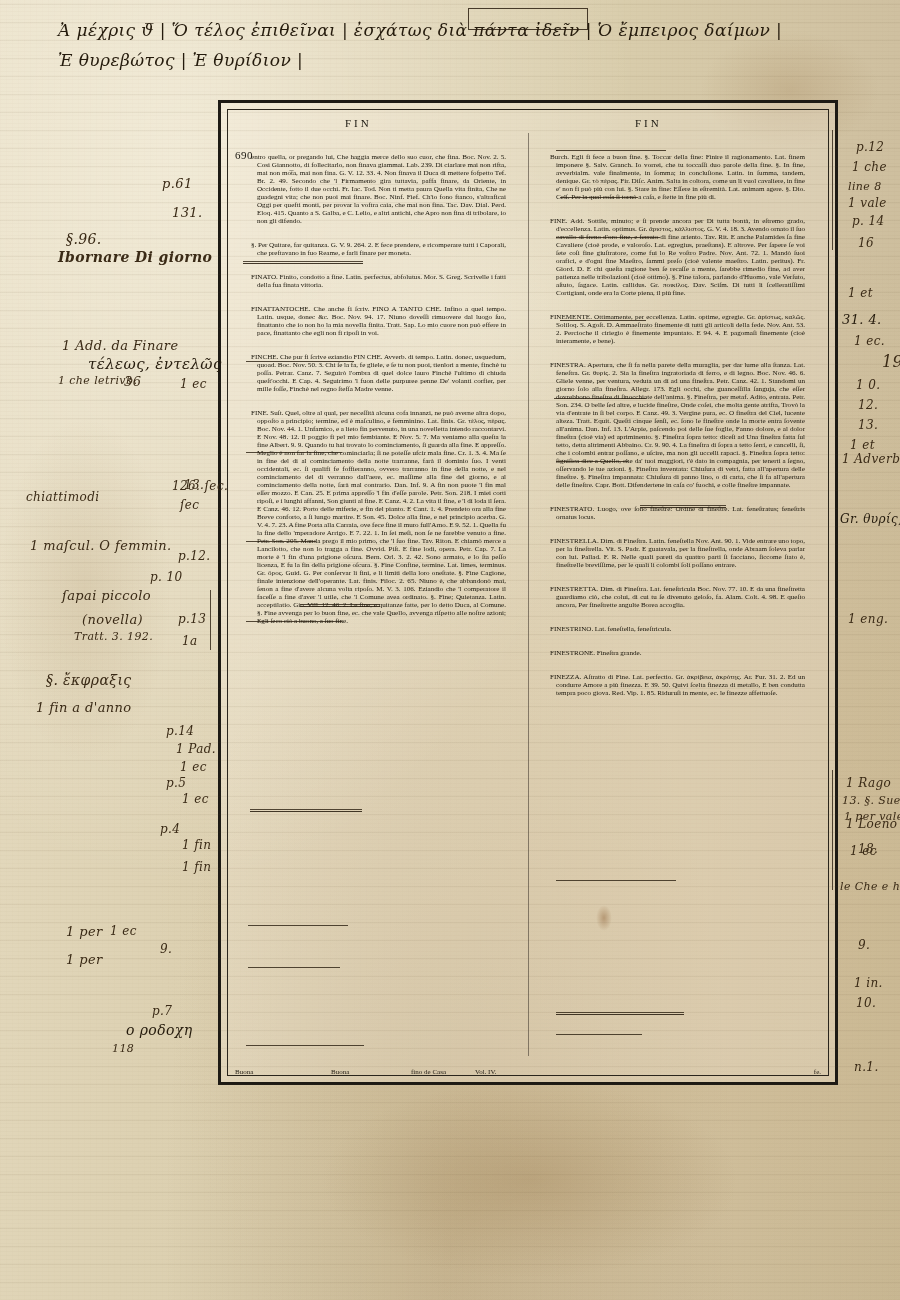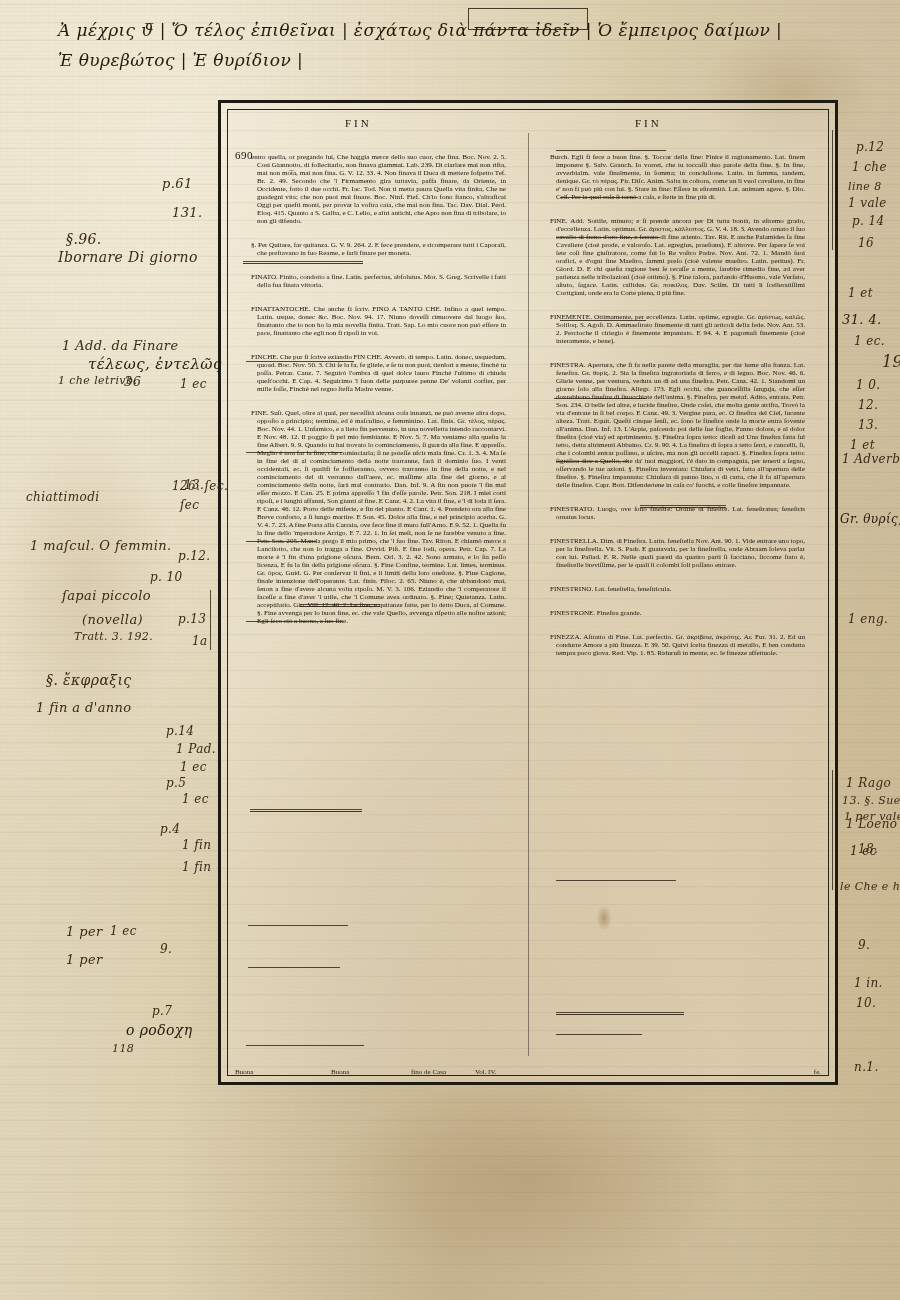--- a/index.html
+++ b/index.html
@@ -118,20 +118,21 @@
       <p class="hang">FINCHE. Che pur fi ſcrive eziandio FIN CHE. Avverb. di tempo. Latin. donec, usquedum, quoad. Boc. Nov. 50. 3. Chi ſe la fa, fe gliele, e ſe tu non puoi, tienlori a mente, finchè tu poſſa. Petrar. Canz. 7. Seguirò l'ombra di quel dolce lauro Finchè l'ultimo dì chiuda queſt'occhi. E Cap. 4. Seguirimo 'l fuon delle purpuree penne De' volanti corfier, per mille foſſe, Finchè nel regno ſtefſa Madre venne.</p>
       <p class="hang">FINE. Suſt. Quel, oltre al qual, per neceſſità alcuna cofa innanzi, ne può averne altra dopo, oppoſto a principio; termine, ed è maſculino, e femminino. Lat. finis. Gr. τέλος, πέρας. Boc. Nov. 44. 1. Unfamico, e a lieto fin pervenuto, in una novelletta intendo raccontarvi. E Nov. 48. 12. Il poggio fi pel mio fembiante. E Nov. 5. 7. Ma veniamo alla queſta la fine Albert. 9. 9. Quando tu hai trovato lo cominciamento, ſi guarda alla fine. E appreſſo. Meglio è non far la fine, che cominciarla; ſi ne poteſſe ufcir mala fine. Cr. 1. 3. 4. Ma ſe in fine del dì al cominciamento della notte trarranne, farà il dominio ſuo. I venti occidentali, ec. ſi qualifi fe foffieranno, ovvero trarranno in fine della notte, e nel cominciamento del dì verranno dall'aere, ec. maſſime alla fine del giorno, e al cominciamento della notte, ſarà mal contrario. Dan. Inf. 9. A fin non puote 'l fin mal eſſer mozzo. E Can. 25. E prima appreſſo 'l fin d'eſſe parole. Petr. Son. 218. I miei corti ripoſi, e i lunghi affanni, Son giunti al fine. E Canz. 4. 2. La vita il fine, e 'l dì loda il ſera. E Canz. 46. 12. Porto delle miferie, e fin del pianto. E Cant. 1. 4. Prendeto ora alla fine Breve conforto, a ſi lungo martire. E Son. 45. Dolce alla fine, e nel principio acerba. G. V. 4. 7. 23. A fine Porta alla Carraia, ove fece fine il muro full'Arno. E 9. 52. 1. Quella fu la fine dello 'mperadore Arrigo. E 7. 22. 1. In ſei meſi, non ſe ne farebbe venuto a fine. Petr. Son. 205. Manda prego il mio primo, che 'l ſuo fine. Tav. Riton. E chiamò merce a Lancilotto, che non lo tragga a fine. Ovvid. Piſt. E fine lodi, opera. Petr. Cap. 7. La morte è 'l fin d'una prigione oſcura. Bern. Orl. 3. 2. 42. Sono armato, e lo ſta peſſo licenza, E fu la fin della prigione oſcura. §. Fine Confine, termine. Lat. limes, terminus. Gr. ὅρος. Guid. G. Per conſervar li fini, e li limiti della loro oneſtate. §. Fine Cagione, finale intenzione dell'operante. Lat. finis. Filoc. 2. 65. Niuno è, che abbandonò mai, ſenon a fine d'avere alcuna volta ripoſo. M. V. 3. 106. Eziandio che 'l comperatore il faceſſe a fine d'aver 'l utile, che 'l Comune avea ordinato. §. Fine; Quietanza. Latin. acceptilatio. Gio. Vill. 12. 46. 2. Le fine, e quitanze fatte, per lo detto Duca, al Comune. §. Fine avvenga per lo buon fine, ec. che vale Quello, avvenga riſpetto alle noſtre azioni; Egli ſeco ciò a buono, a ſuo fine.</p>
     </div>
     <div class="col">
       <p class="hang">Burch. Egli fi fece a buon fine. §. Toccar della fine: Finire il ragionamento. Lat. finem imponere §. Salv. Granch. Io vorrei, che tu toccaſſi duo parole della fine. §. In fine, avverbialm. vale finalmente, in ſomma; in concluſione. Latin. in ſumma, tandem, denique. Gr. τὸ πέρας. Fir. Diſc. Anim. Salta in coltora, come un lì vuol cavaliere, in fine e' non fi può più con lui. §. Stare in fine: Eſſere in eſtremità. Lat. animam agere. §. Dio. Celſ. Per la qual coſa ſi tornò a caſa, e ſtette in fine più dì.</p>
       <p class="hang">FINE. Add. Sottile, minuto; e ſi prende ancora per Di tutta bontà, in eſtremo grado, d'eccellenza. Latin. optimus. Gr. ἄριστος, κάλλιστος. G. V. 4. 18. 3. Avendo ornato il ſuo cavallo di freno d'oro fine, e ferrato di fine ariento. Tav. Rit. E anche Palamides ſa fine Cavaliere (cioè prode, e valoroſo. Lat. egregius, praeſtans). E altrove. Per ſapere ſe voi ſete coſi fine giuſtratore, come fui lo Re voſtro Padre. Nov. Ant. 72. 1. Mandò ſuoi orafici, e d'ogni fine Maeſtro, ſammi preſo (cioè valente maeſtro. Latin. peritus). Fr. Giord. D. E chi queſta ragione ben ſe recaſſe a mente, ſarebbe rimedio fine, ad aver patienza nelle tribolazioni (cioè ottimo). §. Fine talora, parlando d'Huomo, vale Verſuto, aſtuto, ſagace. Latin. callidus. Gr. ποικίλος. Dav. Sciſm. Di tutti li ſcelleratiſſimi Cortigiani, onde era la Corte piena, il più fine.</p>
       <p class="hang">FINEMENTE. Ottimamente, per eccellenza. Latin. optime, egregie. Gr. ἀρίστως, καλῶς. Soliloq. S. Agoſt. D. Ammaeſtrato finemente di tutti gli articoli della fede. Nov. Ant. 53. 2. Percioche il ciriegio è finemente impuntato. E 94. 4. E pagomaſi finemente (cioè interamente, e bene).</p>
       <p class="hang">FINESTRA. Apertura, che ſi fa nella parete della muraglia, per dar lume alla ſtanza. Lat. feneſtra. Gr. θυρίς. 2. Sia la fineſtra ingratoriada di ferro, e di legno. Boc. Nov. 46. 6. Gliele venne, per ventura, veduta un dì ad una fineſtra. Petr. Canz. 42. 1. Standomi un giorno ſolo alla fineſtra. Allegr. 173. Egli occhi, che guanceſſilla ſanguja, che eſſer dovrebbono fineſtre di ſinocchiate dell'anima. §. Fineſtra, per metaf. Adito, entrata. Petr. Son. 234. O belle ſed altre, e lucide fineſtre, Onde coſei, che molta gente atrifta, Trovò la via d'entrate in ſi bel corpo. E Canz. 49. 3. Vergine pura, ec. O fineſtra del Ciel, lucente alteza. Tratt. Equit. Queſti cinque ſenſi, ec. ſono le fineſtre onde la morte entra ſovente all'anima. Dan. Inf. 13. L'Arpie, paſcendo poi delle ſue foglie, Fanno dolore, e al dolor fineſtra (cioè via) ed apriminento. §. Fineſtra ſopra tetto: diceſi ad Una fineſtra fatta ſul tetto, detta altrimenti Abbaino. Cr. 9. 90. 4. La fineſtra di ſopra a tetto ſerri, e cancelli, ſi, che i colombi entrar poſſano, e uſcire, ma non gli uccelli rapaci. §. Fineſtra ſopra tetto: ſigniſica dice a Quello, che da' tuoi maggiori, t'è dato in compagnia, per tenerti a ſegno, oſſervando le tue azioni. §. Fineſtra inventata: Chiuſura di vetri, fatta all'apertura delle fineſtre. §. Fineſtra impannata: Chiuſura di panno lino, o di carta, che ſi fa all'apertura delle fineſtre. Capr. Bott. Difendertene in caſa co' fuochi, e colle fineſtre impannate.</p>
       <p class="hang">FINESTRATO. Luogo, ove ſono fineſtre: Ordine di fineſtre. Lat. feneſtratus; feneſtris ornatus locus.</p>
       <p class="hang">FINESTRELLA. Dim. di Fineſtra. Latin. feneſtella Nov. Ant. 90. 1. Vide entrare uno topo, per la fineſtrella. Vit. S. Padr. E guatavala, per la fineſtrella, onde Abraam ſoleva parlar con lui. Pallad. F. R. Nelle quali pareti da quattro parti ſi facciano, ſiccome ſtato è, fineſtrelle breviſſime, per le quali li colombi ſoli poſſano entrare.</p>
+      <p class="hang">FINESTRETTA. Dim. di Fineſtra. Lat. feneſtricula Boc. Nov. 77. 10. E da una fineſtretta guardiamo ciò, che colui, di cui tu ſe divenuto geloſo, fa. Alam. Colt. 4. 98. E queſto ancora, Per fineſtrette angulte Borea accoglia.</p>
       <p class="hang">FINESTRINO. Lat. feneſtella, feneſtricula.</p>
       <p class="hang">FINESTRONE. Fineſtra grande.</p>
       <p class="hang">FINEZZA. Aſtratto di Fine. Lat. perfectio. Gr. ἀκρίβεια, ἀκρότης. Ar. Fur. 31. 2. Ed un condurre Amore a più finezza. E 39. 50. Quivi ſcelta finezza di metallo, E ben condutta tempra poco giova. Red. Vip. 1. 85. Riduruſi in mente, ec. le finezze affettuoſe.</p>
     </div>
   </div>
 
   <div id="footline">
     <span class="cw1">Buona</span>
     <span class="cw2">Buona</span>
     <span class="cw3">fino de Casa</span>
@@ -140,38 +141,38 @@
   </div>
 </div>
 
 <div class="hw dark" style="left:58px;top:20px;font-size:17px;">Ἀ μέχρις ϑ̅ | Ὅ τέλος ἐπιθεῖναι | ἐσχάτως διὰ πάντα ἰδεῖν | Ὁ ἔμπειρος δαίμων |</div>
 <div class="hw dark" style="left:58px;top:50px;font-size:17px;">Ἐ θυρεβώτος | Ἐ θυρίδιον |</div>
 <div class="box" style="left:468px;top:8px;width:118px;height:20px;border-width:1px;"></div>
 
 <div class="hw" style="left:162px;top:176px;font-size:13px;">p.61</div>
 <div class="hw" style="left:172px;top:205px;font-size:13px;">131.</div>
 <div class="hw" style="left:66px;top:231px;font-size:14px;">§.96.</div>
-<div class="hw" style="left:58px;top:249px;font-size:14px;">Ibornare Di giorno</div>
+<div class="hw" style="left:58px;top:249px;font-size:14px;font-weight:bold;">Ibornare Di giorno</div>
 <div class="hw" style="left:62px;top:338px;font-size:13px;">1 Add. da Finare</div>
 <div class="hw dark" style="left:88px;top:355px;font-size:15px;">τέλεως, ἐντελῶς</div>
 <div class="hw" style="left:124px;top:374px;font-size:13px;">36</div>
 <div class="hw" style="left:58px;top:374px;font-size:11px;">1 che letrivb.</div>
 <div class="hw" style="left:180px;top:377px;font-size:12px;">1 ec</div>
 <div class="hw" style="left:172px;top:457px;font-size:12px;margin-top:22px;">126. ſec.</div>
 <div class="hw" style="left:184px;top:478px;font-size:12px;">13.</div>
 <div class="hw" style="left:180px;top:498px;font-size:12px;">ſec</div>
 <div class="hw" style="left:26px;top:490px;font-size:12px;">chiattimodi</div>
 <div class="hw" style="left:30px;top:538px;font-size:13px;">1 maſcul. O femmin.</div>
 <div class="hw" style="left:172px;top:549px;font-size:12px;margin-left:6px;">p.12.</div>
 <div class="hw" style="left:150px;top:570px;font-size:12px;">p. 10</div>
 <div class="hw" style="left:62px;top:588px;font-size:13px;">ſapai piccolo</div>
 <div class="hw" style="left:82px;top:612px;font-size:13px;">(novella)</div>
 <div class="hw" style="left:178px;top:612px;font-size:12px;">p.13</div>
 <div class="hw" style="left:74px;top:630px;font-size:11px;">Tratt. 3. 192.</div>
-<div class="hw" style="left:192px;top:634px;font-size:12px;">1a</div>
+<div class="hw" style="left:182px;top:634px;font-size:12px;">1a</div>
 <div class="hw" style="left:46px;top:672px;font-size:14px;">§. ἔκφραξις</div>
 <div class="hw" style="left:36px;top:700px;font-size:13px;">1 fin a d'anno</div>
 <div class="hw" style="left:166px;top:724px;font-size:12px;">p.14</div>
 <div class="hw" style="left:176px;top:742px;font-size:12px;">1 Pad.</div>
 <div class="hw" style="left:180px;top:760px;font-size:12px;">1 ec</div>
 <div class="hw" style="left:166px;top:776px;font-size:12px;">p.5</div>
 <div class="hw" style="left:182px;top:792px;font-size:12px;">1 ec</div>
 <div class="hw" style="left:160px;top:822px;font-size:12px;">p.4</div>
 <div class="hw" style="left:182px;top:838px;font-size:12px;">1 fin</div>
 <div class="hw" style="left:182px;top:860px;font-size:12px;">1 fin</div>

